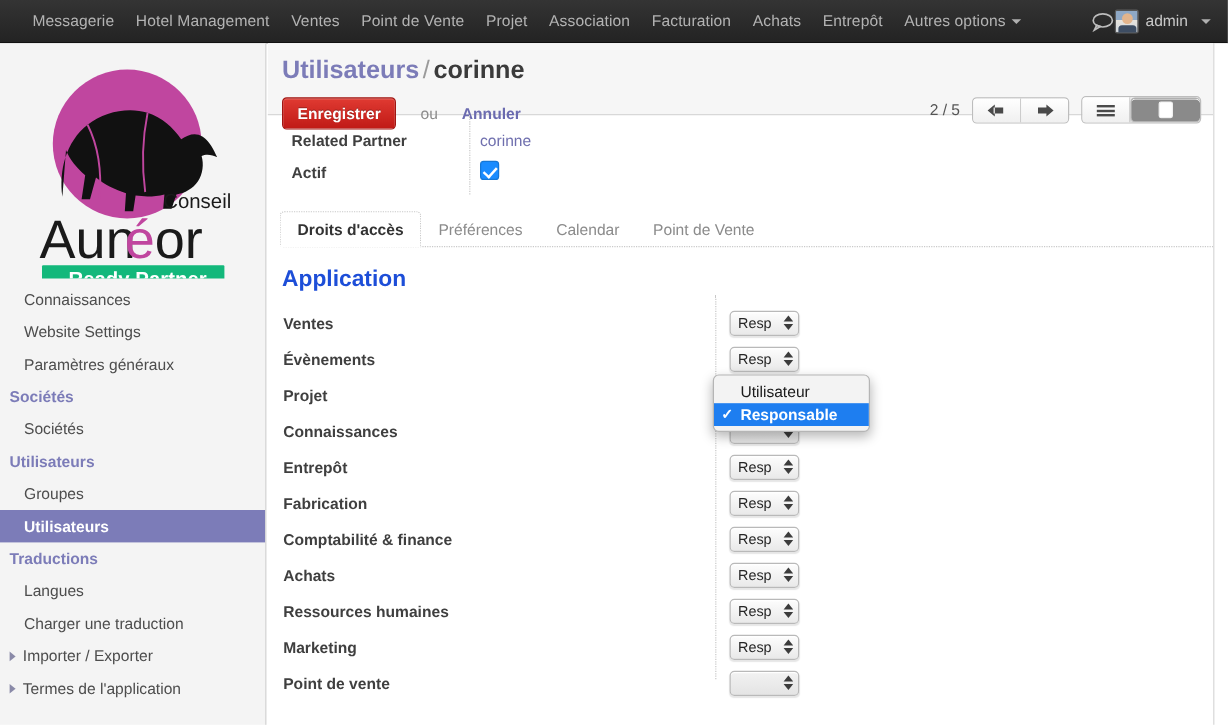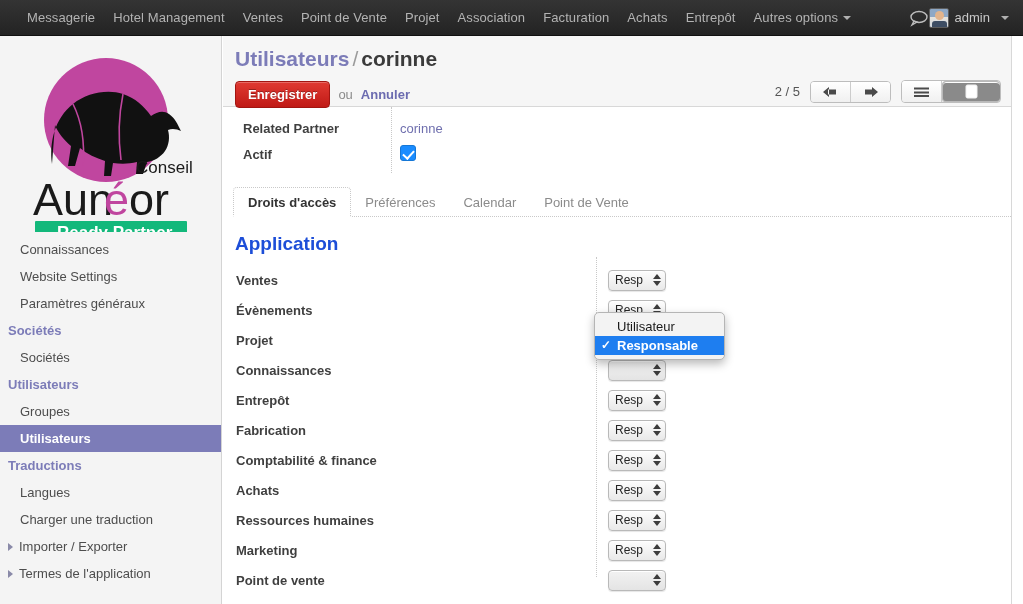--- a/index.html
+++ b/index.html
@@ -113,28 +113,28 @@
     position: absolute; top: 36px; left: 223px;
     width: 788px; height: 568px;
     background: #ffffff;
     overflow: hidden;
   }
   .main-head {
     background: #f6f6f6;
     padding: 10px 0 0 12px;
     border-bottom: 1px solid #d8d8d8;
     position: relative;
-    height: 71px;
+    height: 60px;
   }
   .breadcrumb { font-size: 21px; font-weight: bold; line-height: 26px; }
   .bc-parent { color: #7c7cb8; cursor: pointer; }
   .bc-sep { color: #9a9a9a; font-weight: normal; padding: 0 3px; }
   .bc-current { color: #3b3b3b; }
 
-  .buttons-row { margin-top: 9px; display: flex; align-items: center; gap: 8px; }
+  .buttons-row { margin-top: 9px; display: flex; align-items: center; gap: 20px; }
   .btn-save {
     background: linear-gradient(#e03a32, #c01a16);
     border: 1px solid #a21511;
     border-radius: 4px;
     color: #fff; font-weight: bold; font-size: 13px;
     padding: 5px 12px;
     cursor: pointer;
     text-shadow: 0 -1px 0 rgba(0,0,0,.3);
     box-shadow: inset 0 1px 0 rgba(255,255,255,.25);
   }

